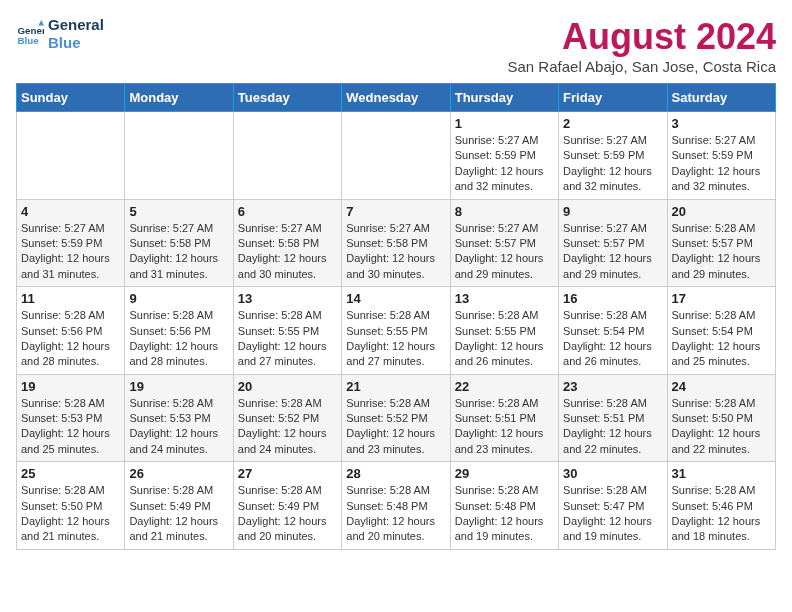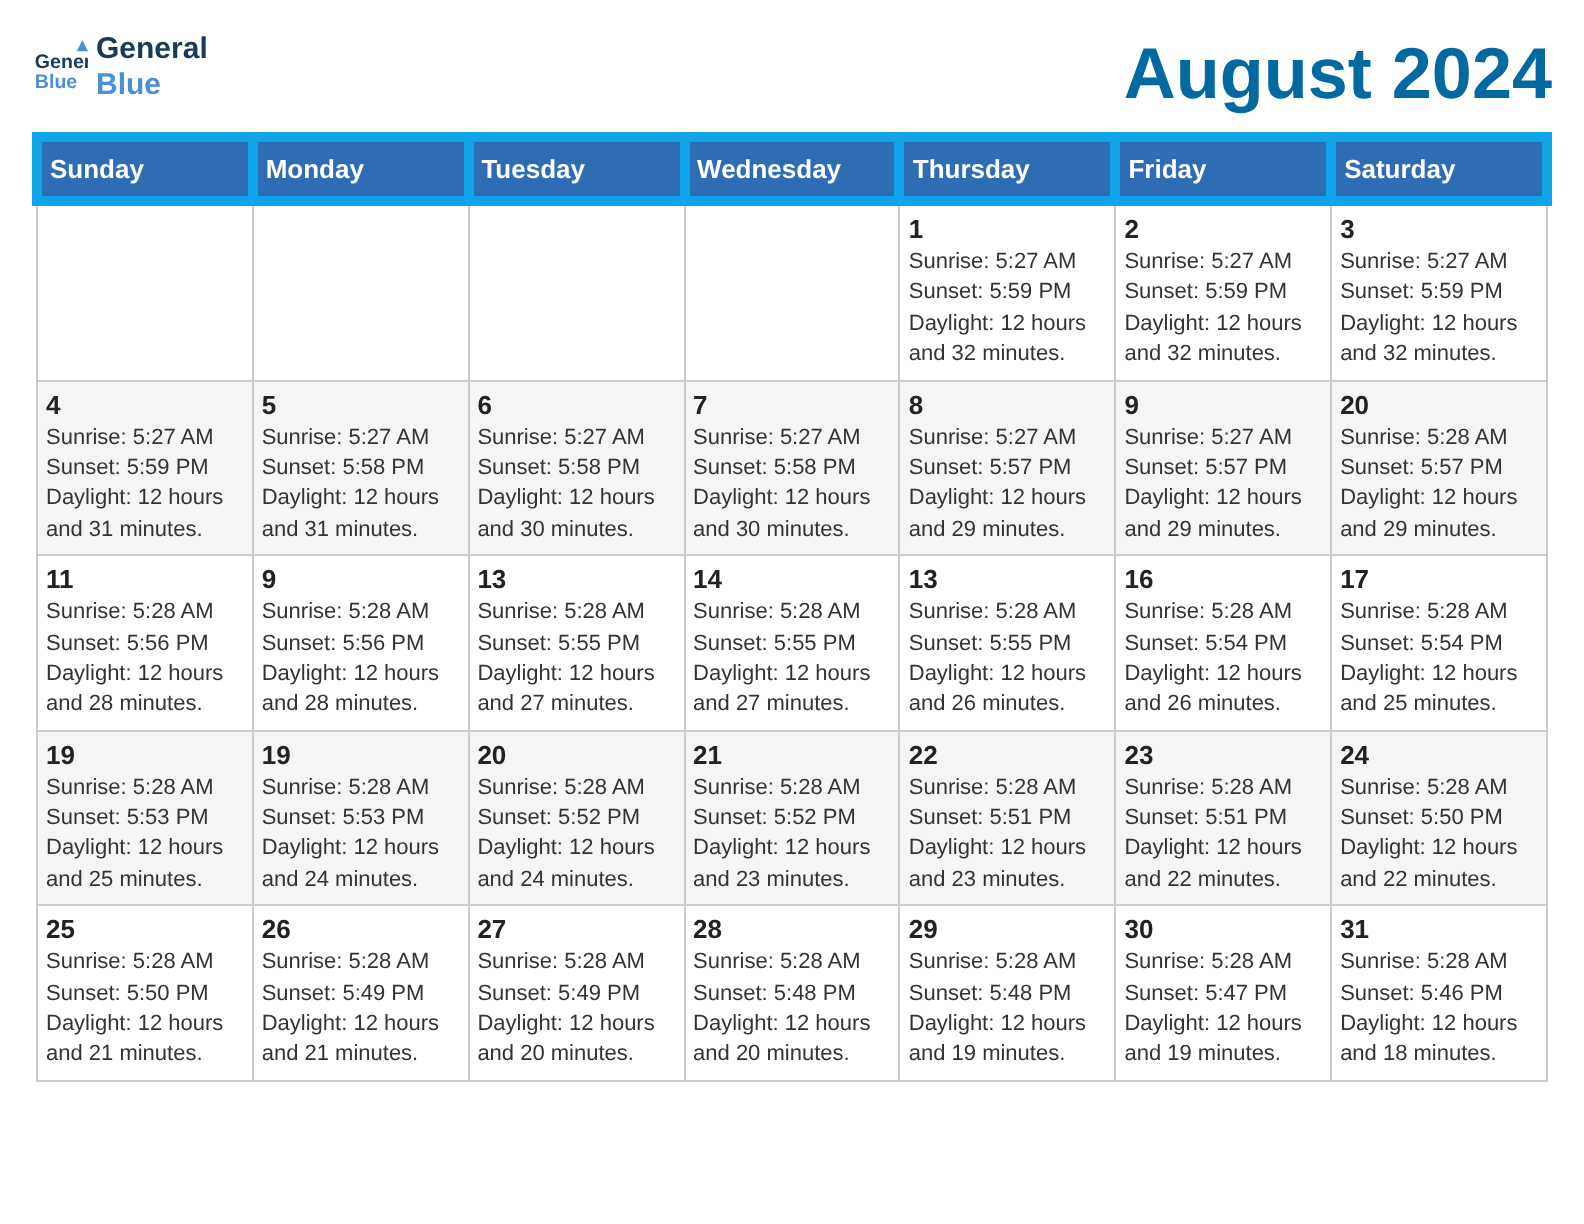--- a/index.html
+++ b/index.html
@@ -24,39 +24,39 @@
     .logo-icon {
       width: 28px;
       height: 28px;
     }
     .title-block {
       text-align: right;
     }
     .calendar-title {
       font-size: 36px;
       font-weight: bold;
-      color: #0369a1;
+      color: #be185d;
     }
     .calendar-subtitle {
       font-size: 15px;
       color: #444;
     }
     table {
       width: 100%;
       border-collapse: collapse;
       table-layout: fixed;
     }
     thead tr th {
       background: #2e6db4;
       color: #fff;
       font-size: 13px;
       font-weight: bold;
       padding: 6px 4px;
       text-align: left;
-      border: 5px solid #0ea5e9;
+      border: 1px solid #0ea5e9;
     }
     tbody tr td {
       vertical-align: top;
       border: 1px solid #ccc;
       padding: 4px 4px;
       font-size: 10.5px;
       color: #222;
       height: 80px;
       background: #fff;
     }
@@ -88,20 +88,21 @@
       <text x="2" y="34" font-size="14" font-weight="bold" fill="#4a90d9">Blue</text>
       <polygon points="32,8 40,8 36,0" fill="#4a90d9"></polygon>
     </svg>
     <div>
       <div style="font-size:15px;font-weight:bold;color:#1a3a5c;line-height:1.2;">General</div>
       <div style="font-size:15px;font-weight:bold;color:#4a90d9;line-height:1.2;">Blue</div>
     </div>
   </div>
   <div class="title-block">
     <div class="calendar-title">August 2024</div>
+    <div class="calendar-subtitle">San Rafael Abajo, San Jose, Costa Rica</div>
   </div>
 </div>
 
 <table>
   <thead>
     <tr>
     <th>Sunday</th>
         <th>Monday</th>
         <th>Tuesday</th>
         <th>Wednesday</th>

